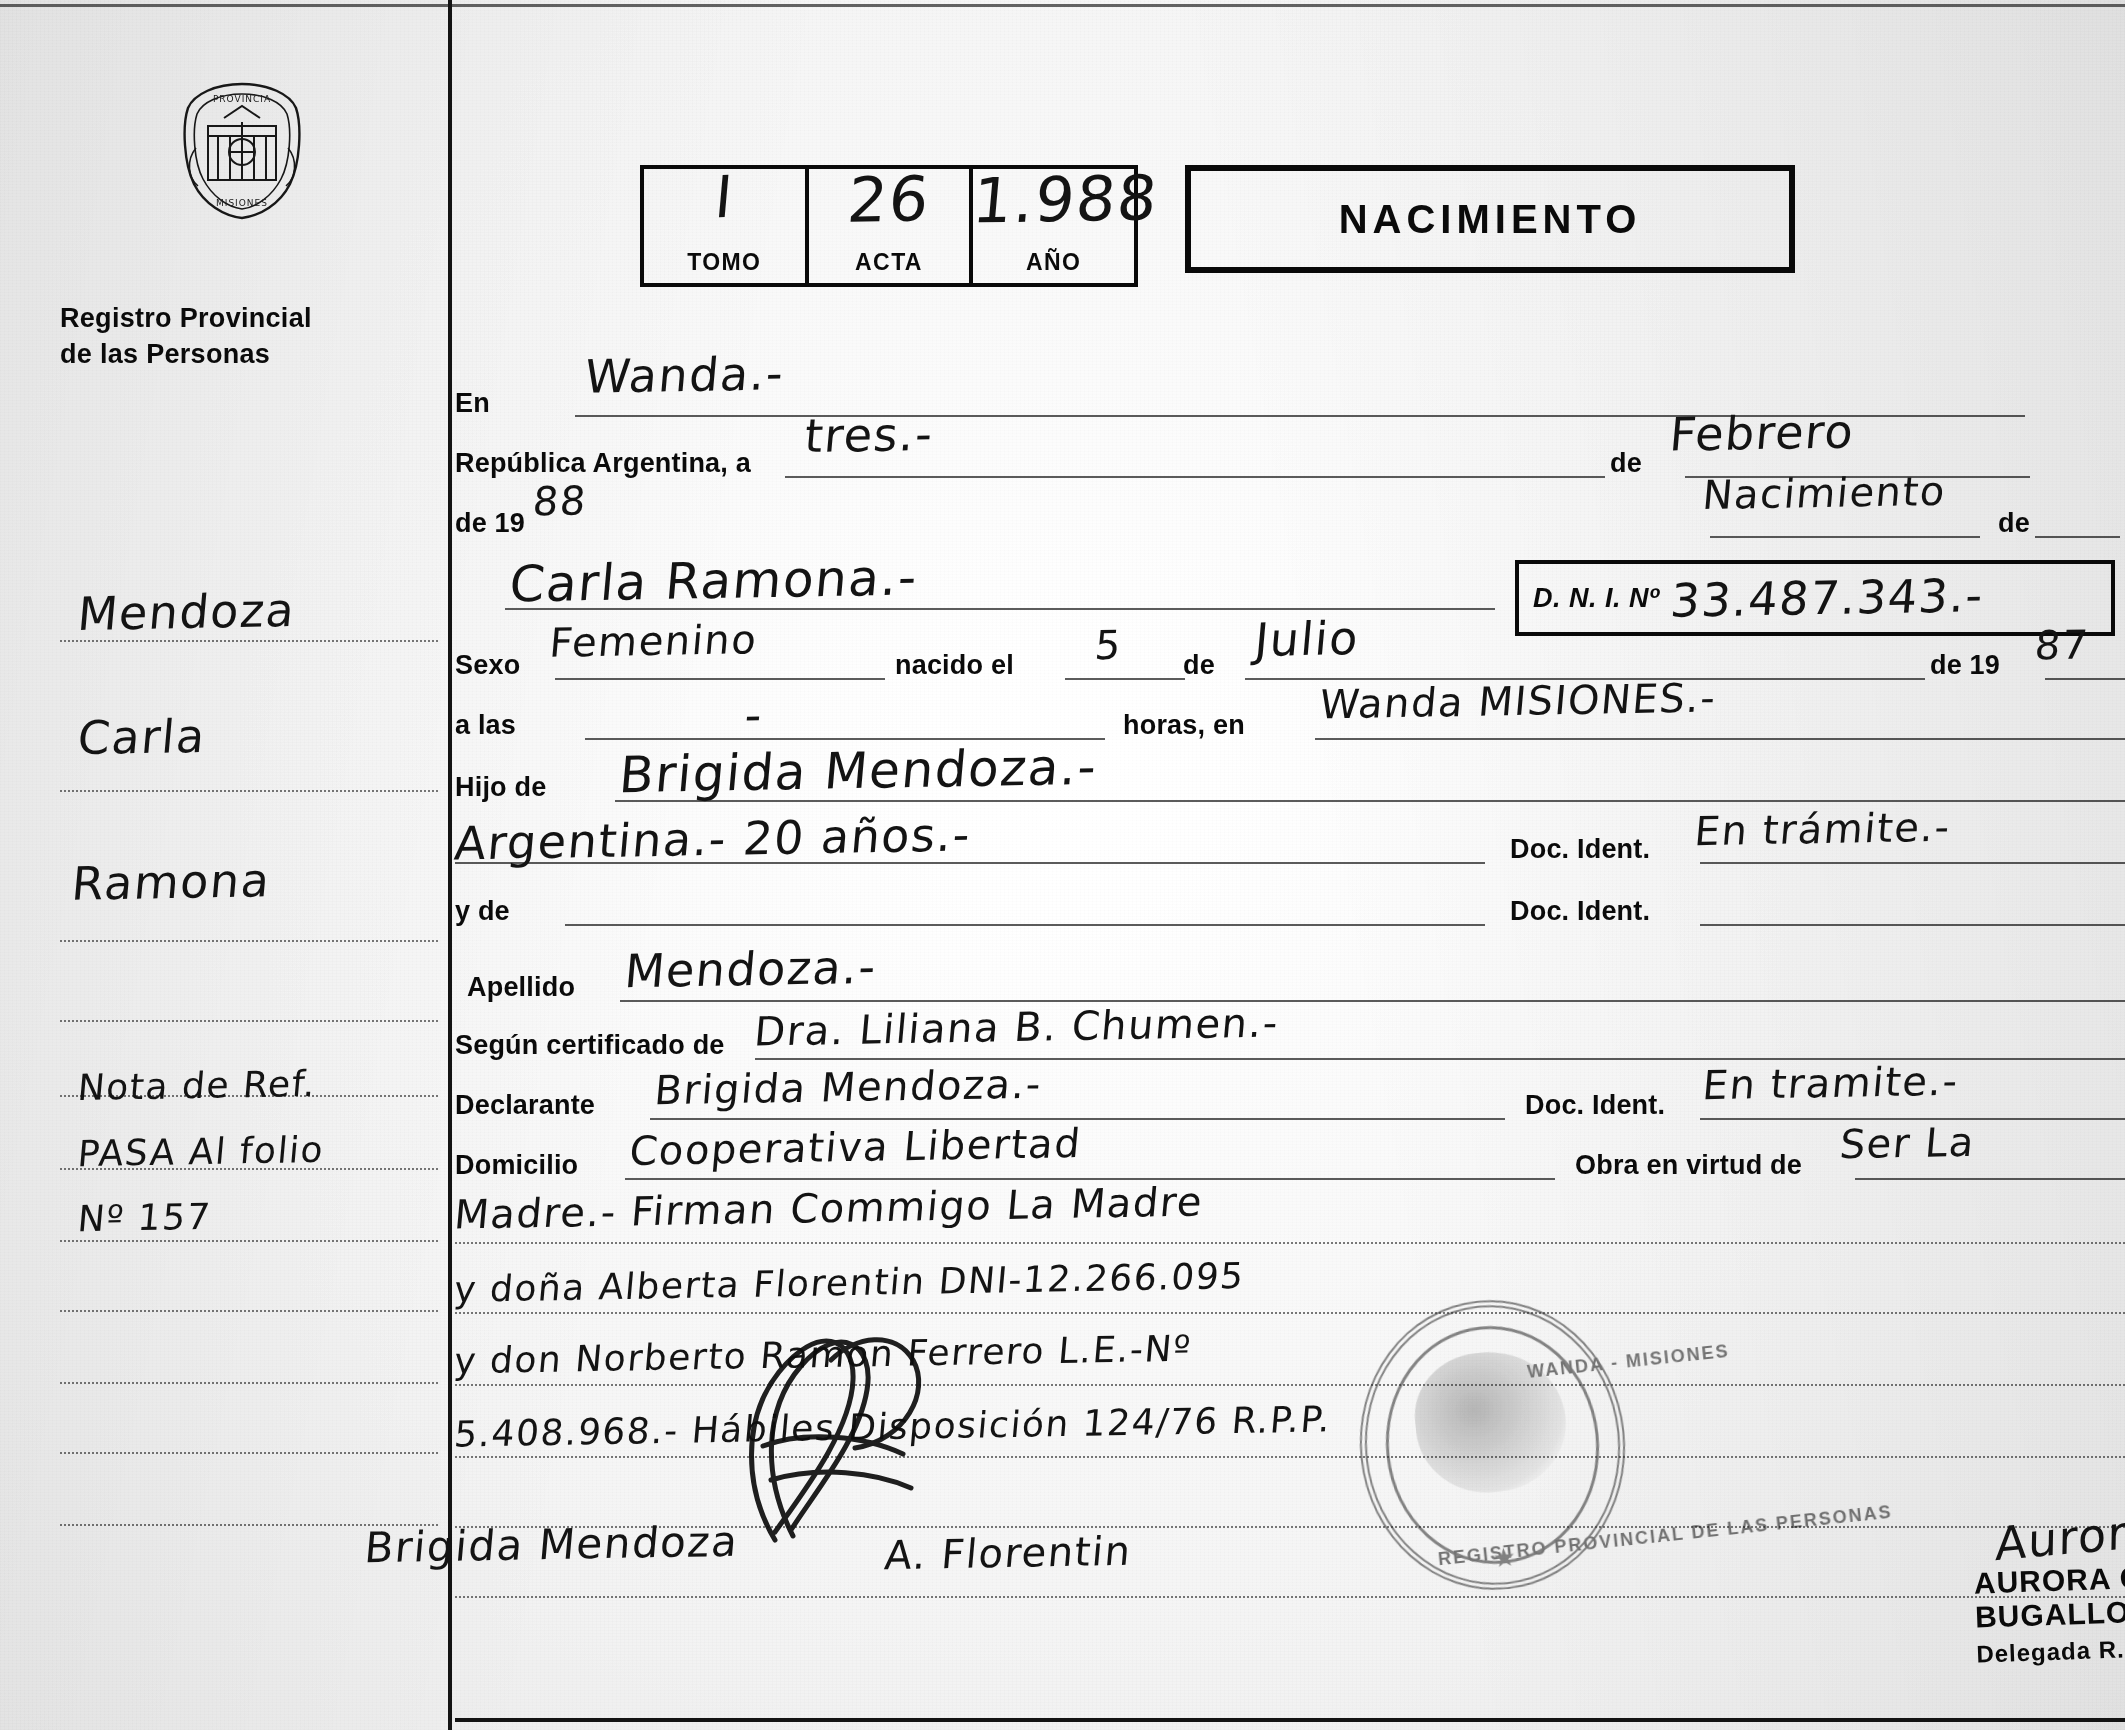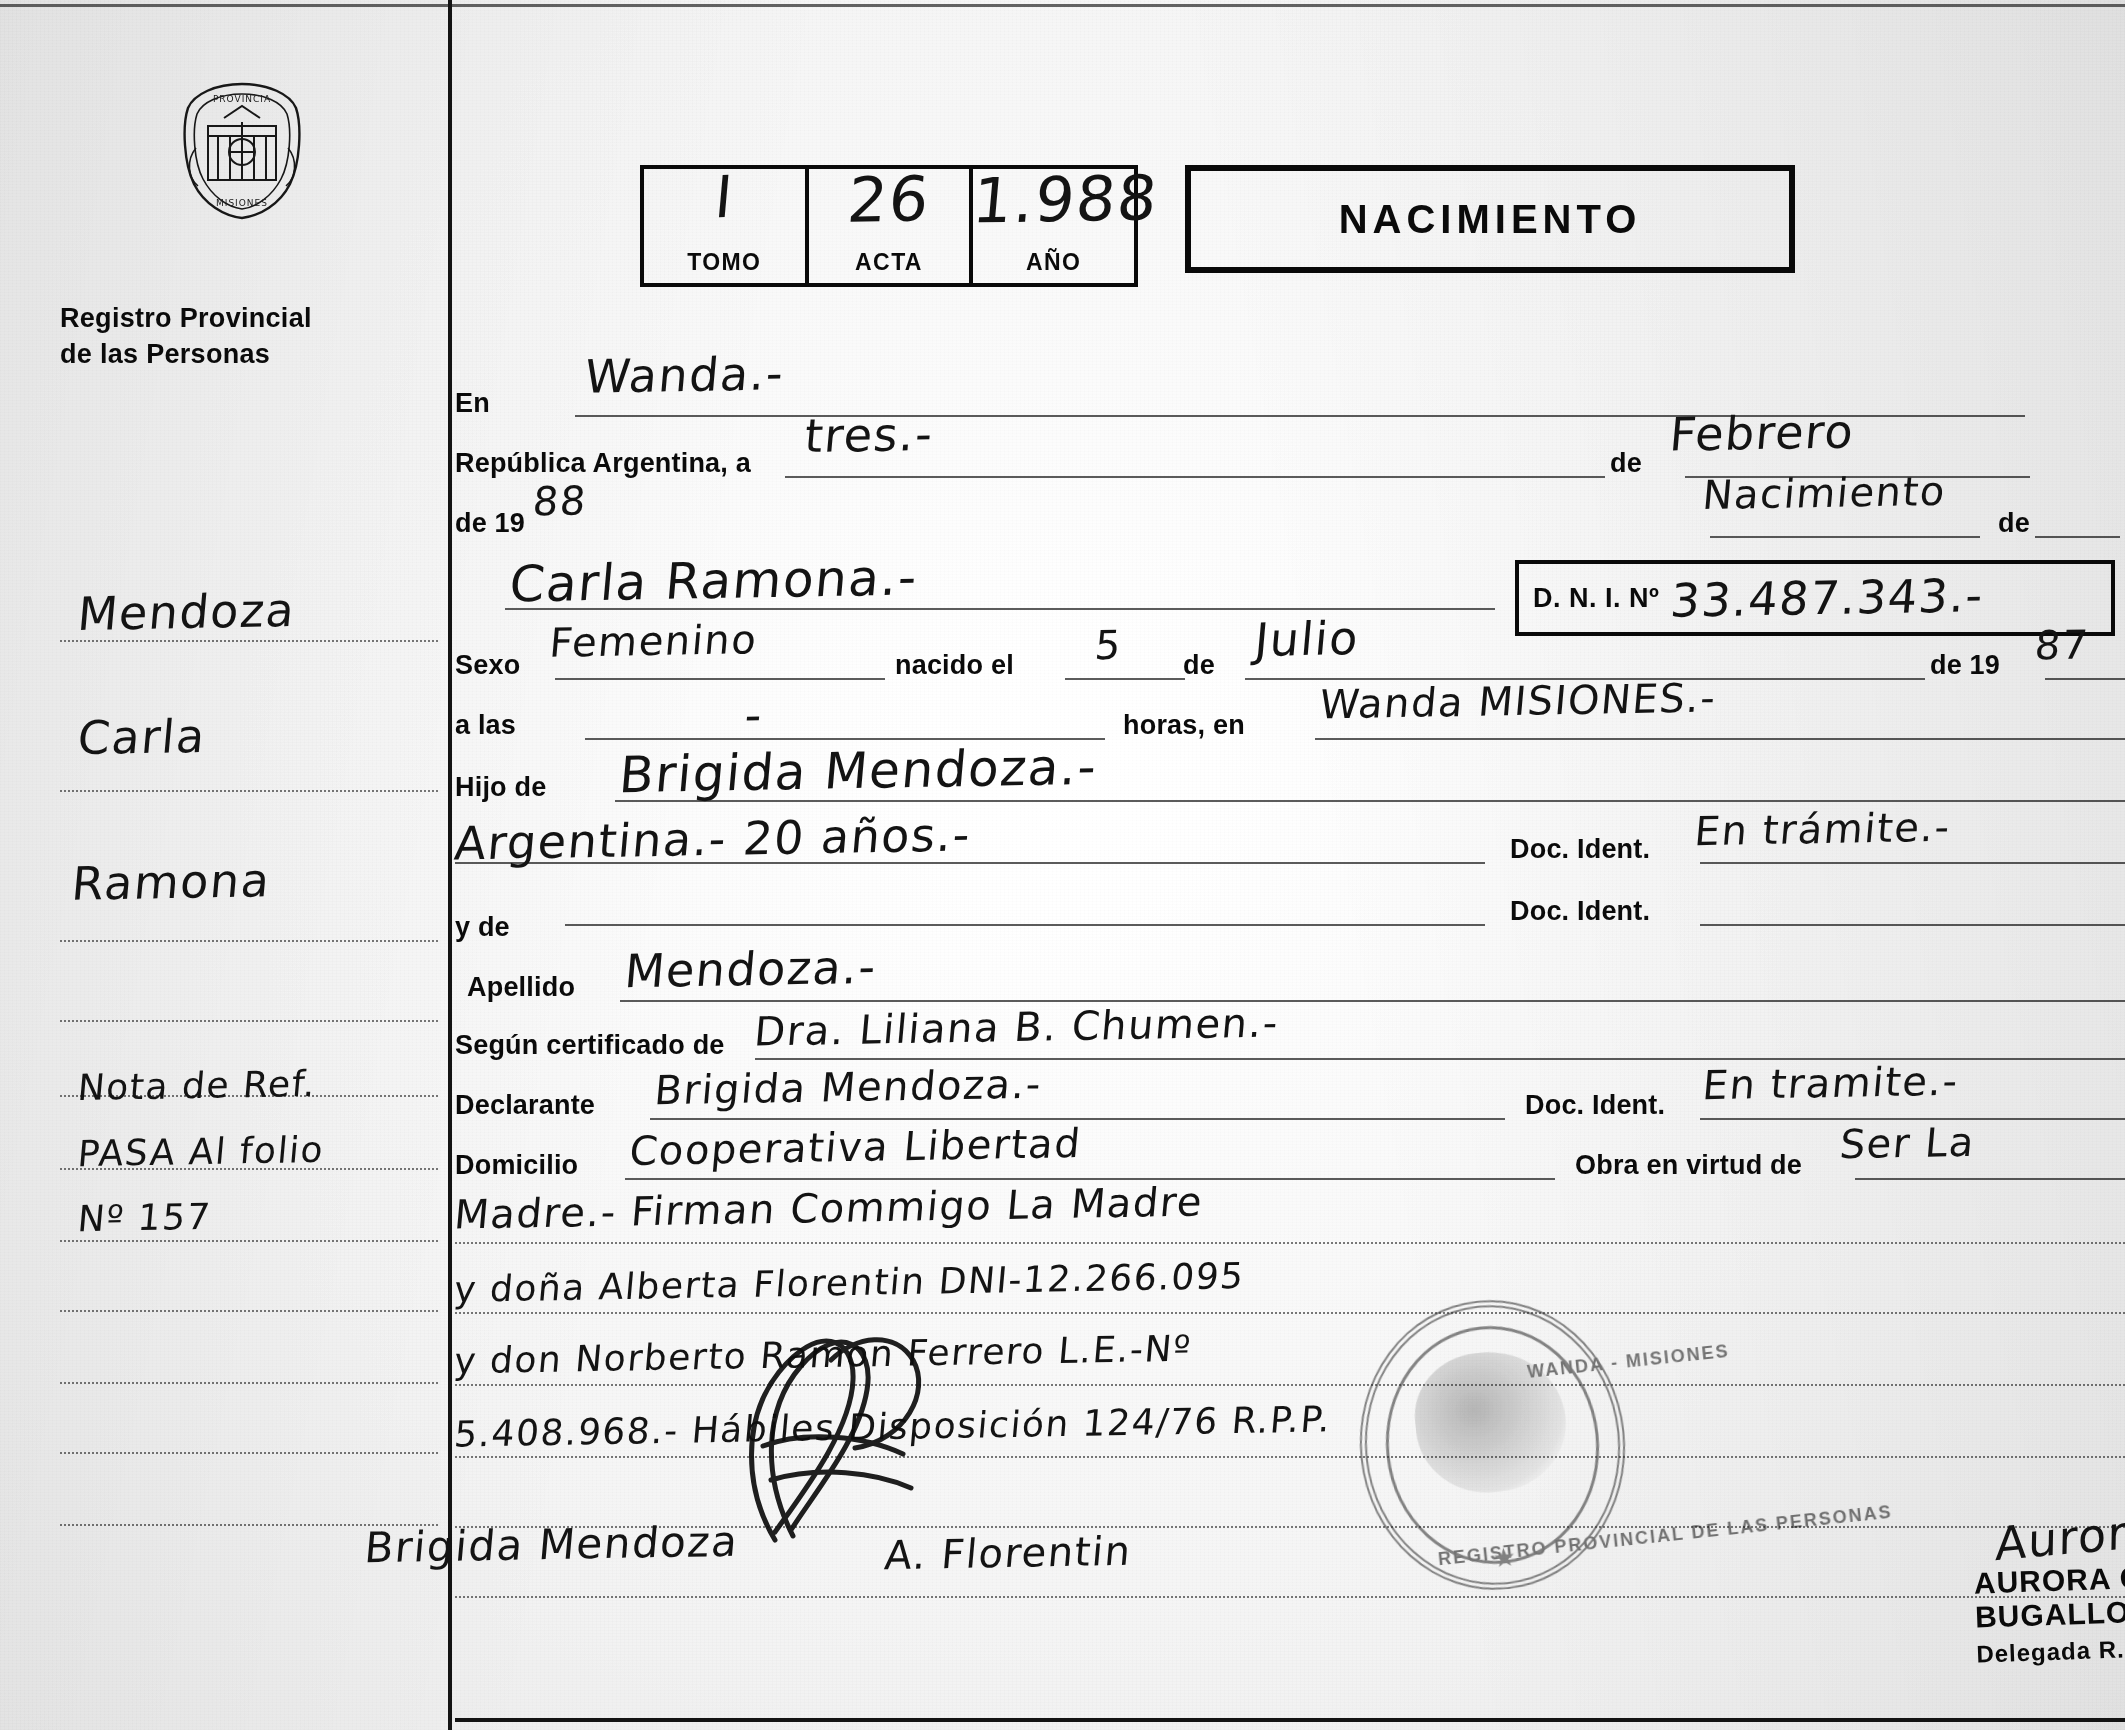--- a/index.html
+++ b/index.html
@@ -190,20 +190,21 @@
     box-sizing: border-box;
     display: flex;
     align-items: center;
     padding-left: 14px;
   }
   .dni-box .lbl2 {
     font-size: 27px;
     letter-spacing: .5px;
     margin-right: 12px;
     white-space: nowrap;
+    font-style: italic;
   }
   .dni-box .val {
     font-size: 46px;
   }
 
   
   .stamp {
     position: absolute;
     left: 905px; top: 1300px;
     width: 265px; height: 290px;
@@ -457,21 +458,21 @@
     <div class="fld hand" style="left:0px; top:812px;">
       <span class="hand-skew">Argentina.- 20 años.-</span>
     </div>
     <div class="lbl print" style="left:1055px; top:834px;">Doc. Ident.</div>
     <div class="fld sm hand" style="left:1240px; top:806px;">
       <span class="hand-skew">En trámite.-</span>
     </div>
 
     <div class="solidrule" style="left:110px; top:924px; width:920px; opacity:.85;"></div>
     <div class="solidrule" style="left:1245px; top:924px; width:425px; opacity:.85;"></div>
-    <div class="lbl print" style="left:0px; top:896px;margin-top:16px;">y de</div>
+    <div class="lbl print" style="left:0px; top:896px;">y de</div>
     <div class="fld hand" style="left:120px; top:876px;">
       <span class="hand-skew"></span>
     </div>
     <div class="lbl print" style="left:1055px; top:896px;">Doc. Ident.</div>
     <div class="fld hand" style="left:1250px; top:876px;">
       <span class="hand-skew"></span>
     </div>
 
     <div class="solidrule" style="left:165px; top:1000px; width:1505px; opacity:.85;"></div>
     <div class="lbl print" style="left:12px; top:972px;">Apellido</div>

